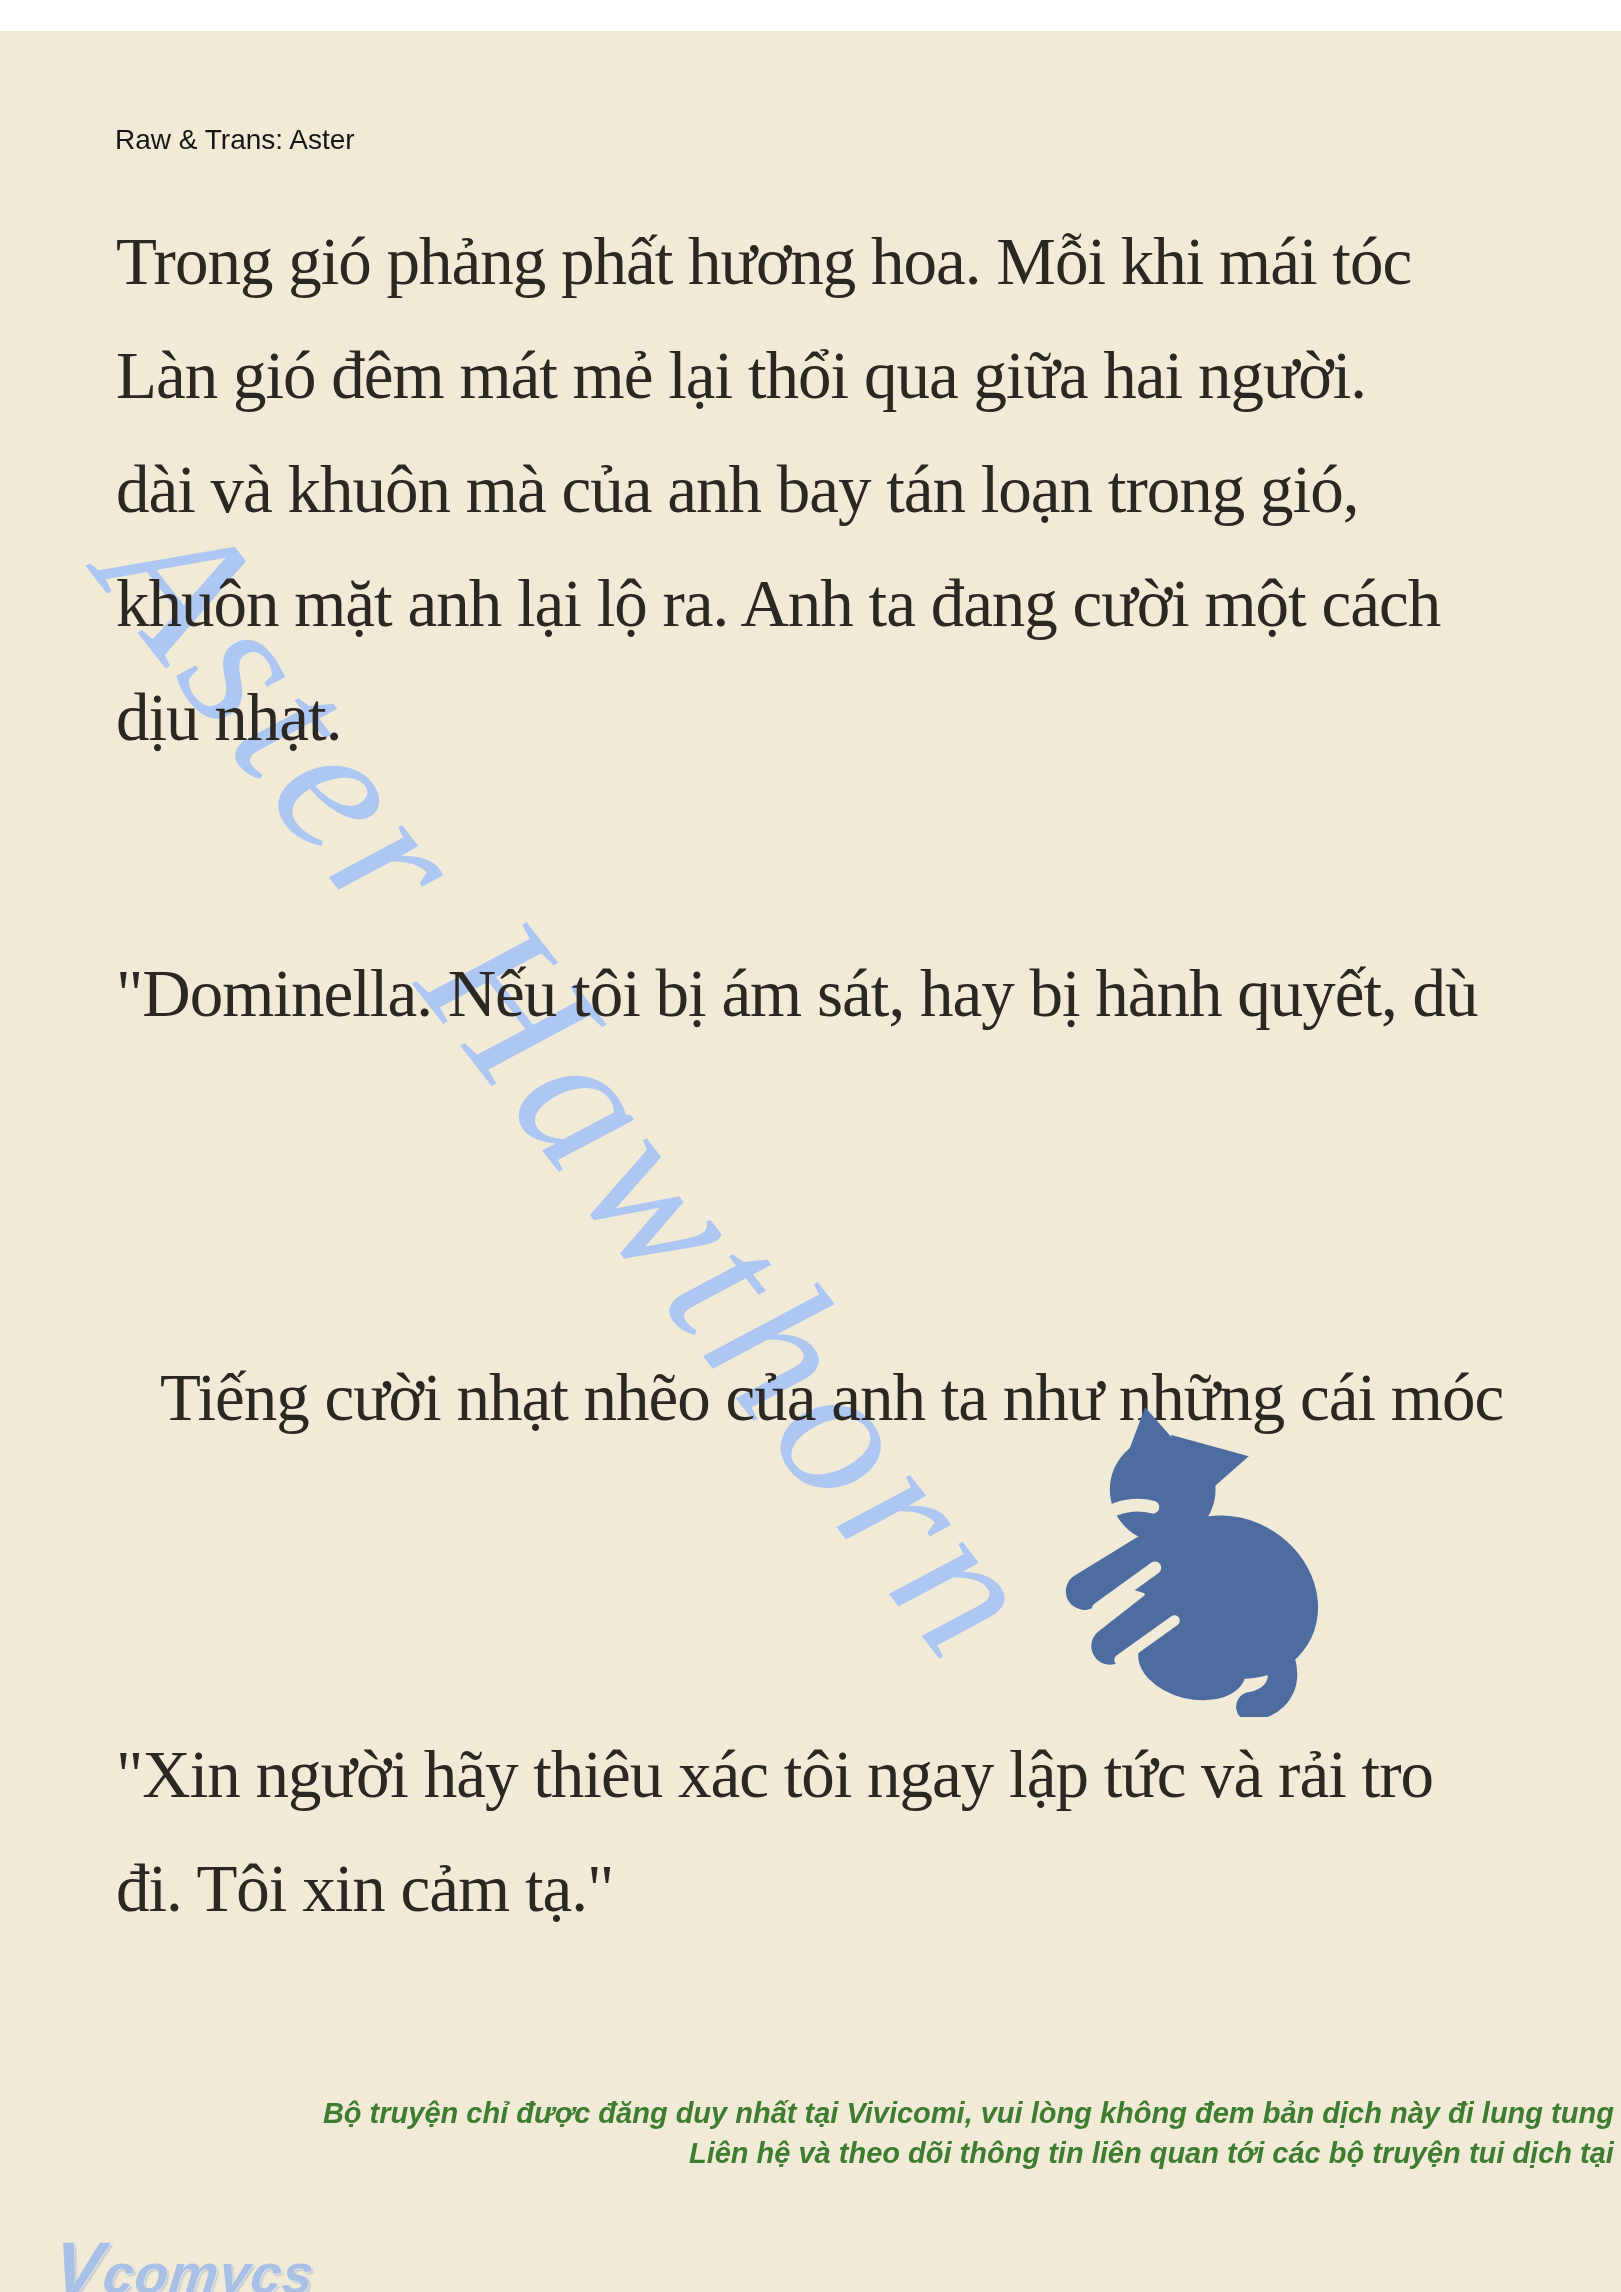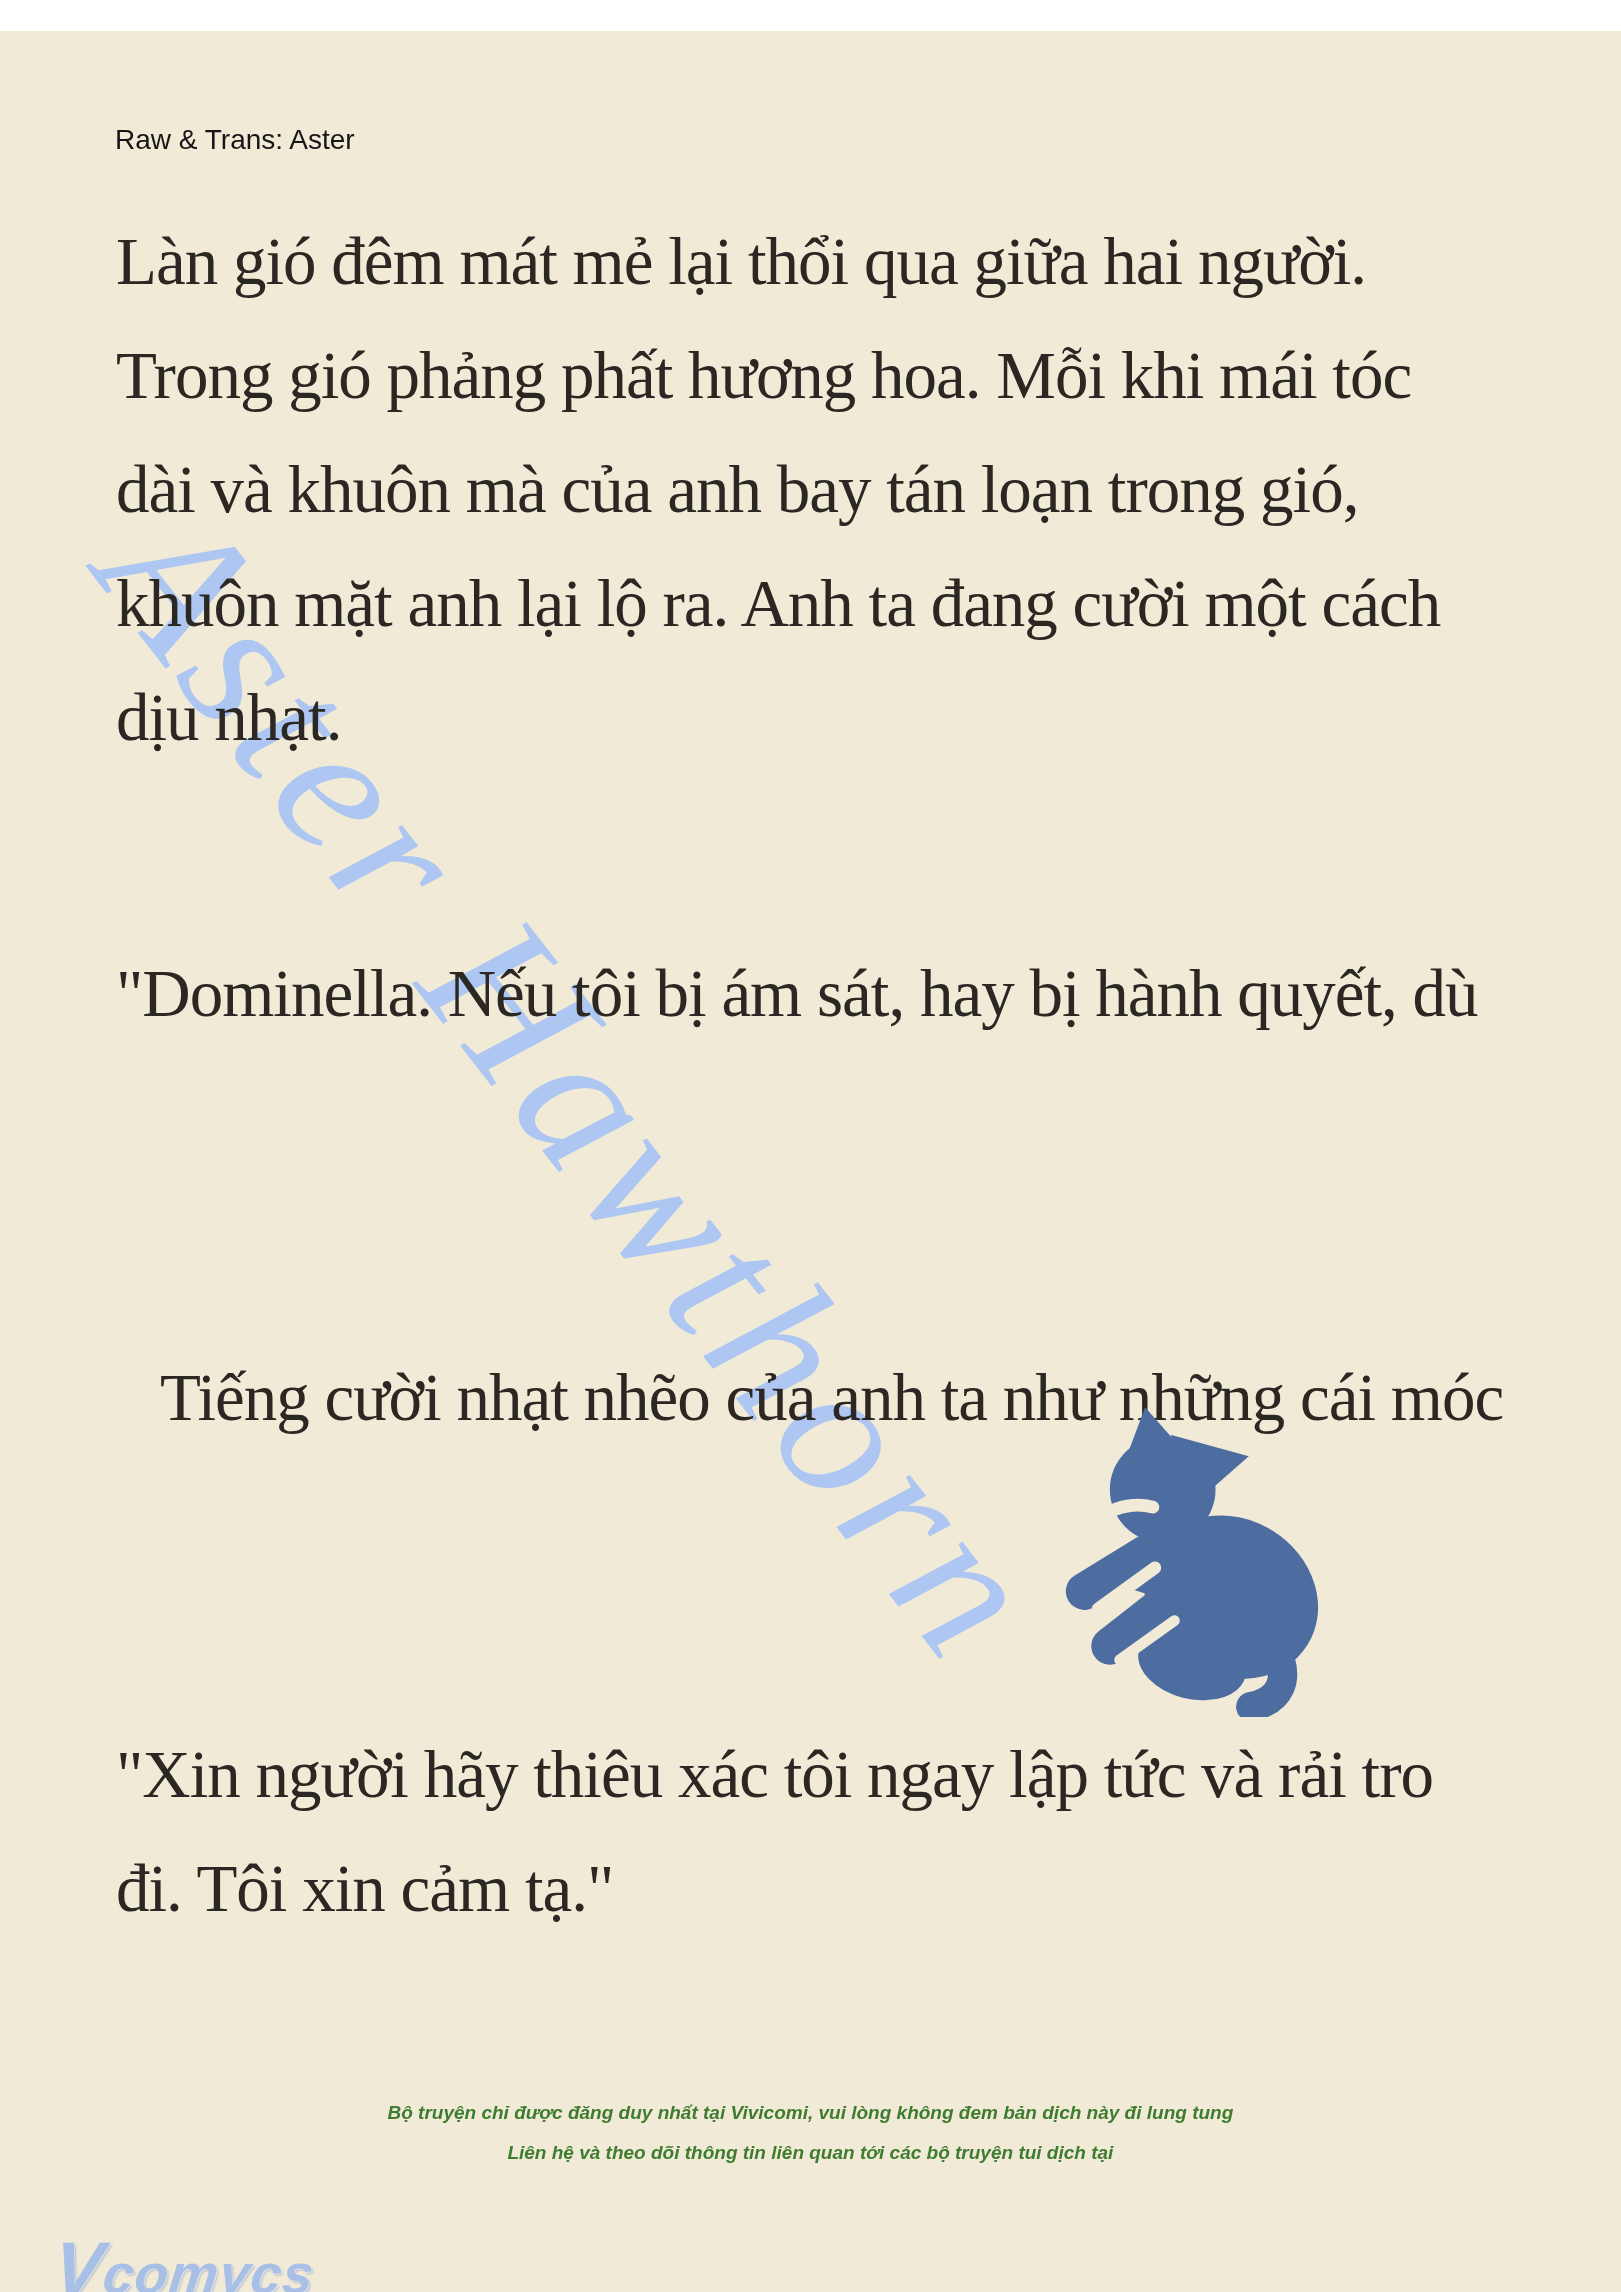--- a/index.html
+++ b/index.html
@@ -48,24 +48,24 @@
   .p2{top:905px;}
   .p3{top:1309px;text-align:center;}
   .p4{top:1686px;}
   .cat{
     position:absolute;left:1057px;top:1370px;
     width:274px;height:316px;
     z-index:2;
   }
   .footer{
     position:absolute;left:6.9px;top:2062px;width:1607px;
-    text-align:center;
+    text-align:right;
     font-family:"Liberation Sans", sans-serif;
     font-style:italic;font-weight:bold;
-    font-size:19px;line-height:40px;
+    font-size:29px;line-height:40px;
     color:#3e7c30;
     z-index:2;
   }
   .logo{
     position:absolute;left:54px;top:2207px;
     font-family:"Liberation Sans", sans-serif;
     font-style:italic;font-weight:bold;
     font-size:55px;
     letter-spacing:1px;
     color:#a9c0e6;
@@ -83,22 +83,22 @@
 <body>
 
 <div class="page" style="background: rgb(241, 234, 215);">
 
   <div class="credit">Raw &amp; Trans: Aster</div>
 
   <div class="watermark" style="color: rgb(164, 195, 246);">Aster Hawthorn</div>
 
   <div class="story" style="color: rgb(43, 40, 36);">
     <div class="para p1">
+      <div class="line">Trong gió phảng phất hương hoa. Mỗi khi mái tóc</div>
       <div class="line">Làn gió đêm mát mẻ lại thổi qua giữa hai người.</div>
-      <div class="line">Trong gió phảng phất hương hoa. Mỗi khi mái tóc</div>
       <div class="line">dài và khuôn mà của anh bay tán loạn trong gió,</div>
       <div class="line">khuôn mặt anh lại lộ ra. Anh ta đang cười một cách</div>
       <div class="line">dịu nhạt.</div>
     </div>
     <div class="para p2">
       <div class="line">"Dominella. Nếu tôi bị ám sát, hay bị hành quyết, dù</div>
     </div>
     <div class="para p3">
       <div class="line">Tiếng cười nhạt nhẽo của anh ta như những cái móc</div>
     </div>

